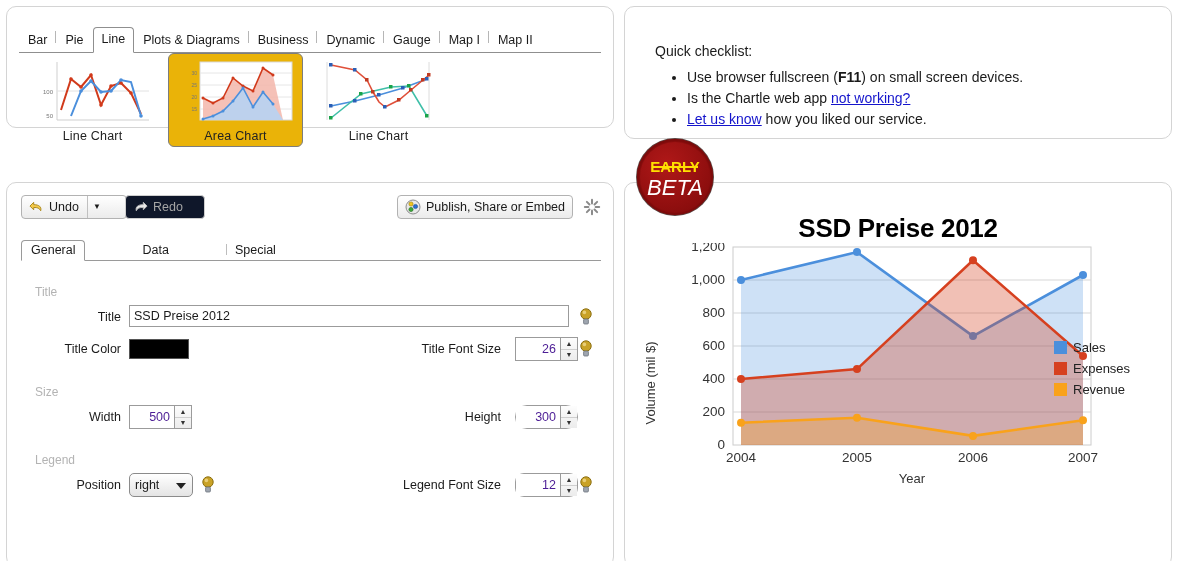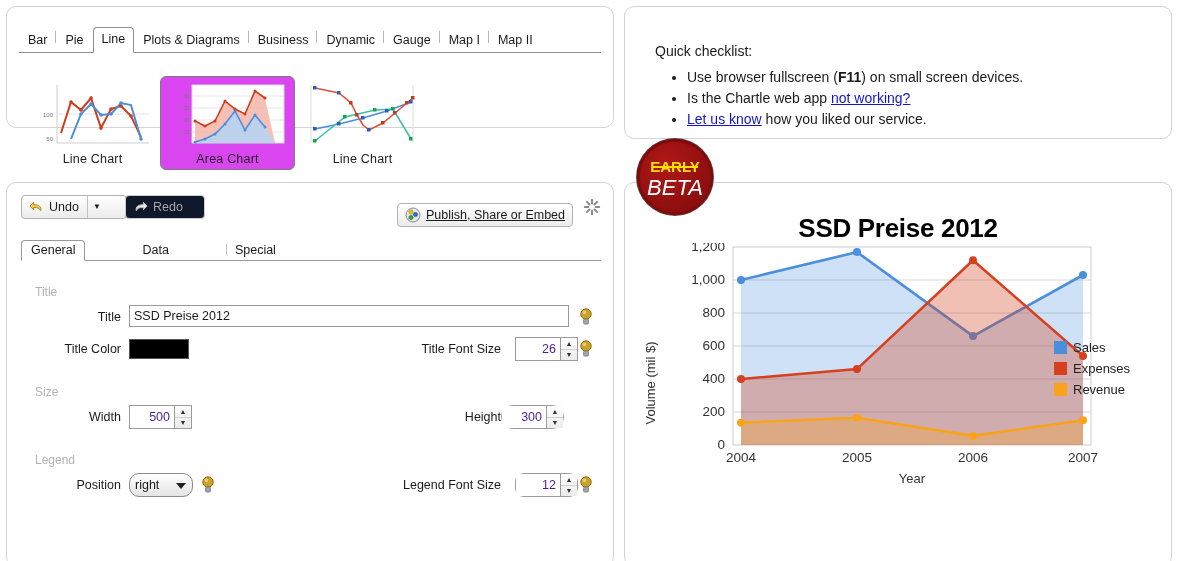--- a/index.html
+++ b/index.html
@@ -52,35 +52,35 @@
     border-radius: 4px 4px 0 0;
     background: #fff;
     margin-bottom: -1px;
     padding: 3px 8px 5px 8px;
   }
   .type-tab.active::before { display: none; }
   .type-tab.active + .type-tab::before { display: none; }
 
   .thumb-row {
     position: absolute;
-    left: 18px; top: 69px;
+    left: 18px; top: 46px;
     display: flex;
-    gap: 0;
+    gap: 8px;
   }
   .thumb {
     width: 135px; height: 94px;
     border: 1px solid transparent;
     border-radius: 6px;
     padding: 4px 4px 0 4px;
     display: flex;
     flex-direction: column;
     align-items: center;
     cursor: default;
   }
-  .thumb.selected { border-color: #7d7d7d; background:#d946ef; }
+  .thumb.selected { border-color: #7d7d7d; background:#eab308; }
   .thumb-art { width: 127px; height: 70px; }
   .thumb-label {
     font-size: 12.5px;
     color: #222;
     margin-top: 1px;
     letter-spacing: .2px;
   }
 
   
   #panel-editor { left: 6px; top: 182px; width: 608px; height: 385px; }
@@ -103,21 +103,21 @@
   .btn.disabled { color: #a5a5a5; border-color: #cfcfcf; background: #0f172a; }
   .btn .split {
     border-left: 1px solid #c0c0c0;
     margin-left: 3px;
     padding-left: 5px;
     font-size: 8px;
     line-height: 22px;
   }
   #undo-btn { position: absolute; left: 0; top: 0; width: 106px; }
   #redo-btn { position: absolute; left: 104px; top: 0; width: 80px; justify-content:flex-start; }
-  #publish-btn { position: absolute; right: 28px; top: 8px; text-decoration: underline; }
+  #publish-btn { position: absolute; right: 28px; top: 0; }
   .spinner { position: absolute; right: 0; top: 3px; width: 18px; height: 18px; }
 
   .sub-tabs {
     position: absolute;
     left: 14px; top: 56px; right: 12px;
     height: 22px;
     border-bottom: 1px solid #9a9a9a;
     display: flex;
     align-items: flex-end;
     gap: 48px;
@@ -207,21 +207,21 @@
   .swatch {
     position: absolute;
     width: 60px; height: 20px;
     background: #000;
     border: 1px solid #555;
   }
   .selwrap {
     position: absolute;
     width: 64px; height: 24px;
     border: 1px solid #8b8b8b;
-    border-radius: 10px;
+    border-radius: 5px;
     background: linear-gradient(#ffffff,#e4e4e4);
     font-size: 12.5px;
     color: #1a1a1a;
     line-height: 22px;
     padding-left: 5px;
   }
   .selwrap .caret {
     position: absolute; right: 6px; top: 9px;
     width: 0; height: 0;
     border-left: 5px solid transparent;
@@ -483,21 +483,21 @@
       <div class="row">
         <div class="lbl" style="left:0; width:100px;">Width</div>
         <div class="spin" style="left:108px; top:0;">
           <input value="500" style="">
           <div class="arrows">
             <span>▲</span>
             <span>▼</span>
           </div>
         </div>
         <div class="lbl" style="left:380px; width:100px;">Height</div>
-        <div class="spin" style="left:480px; top:0;border-radius:12px;">
+        <div class="spin" style="left:494px; top:0;border-radius:12px;">
           <input value="300" style="">
           <div class="arrows">
             <span>▲</span>
             <span>▼</span>
           </div>
         </div>
       </div>
 
       <div class="group-title" style="margin-top:22px;">Legend</div>
 

